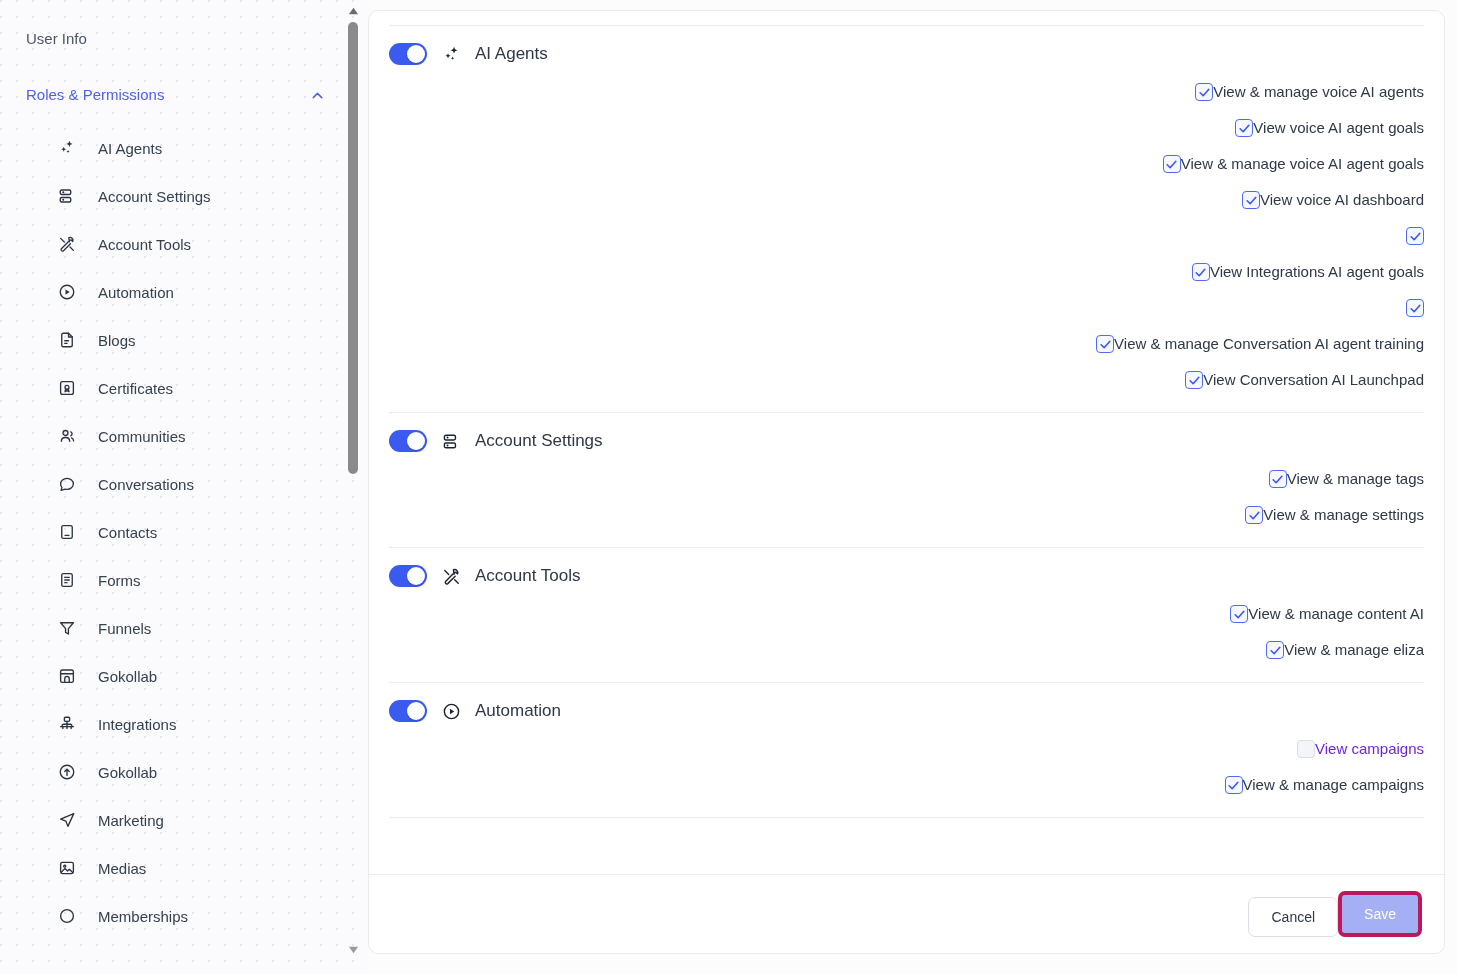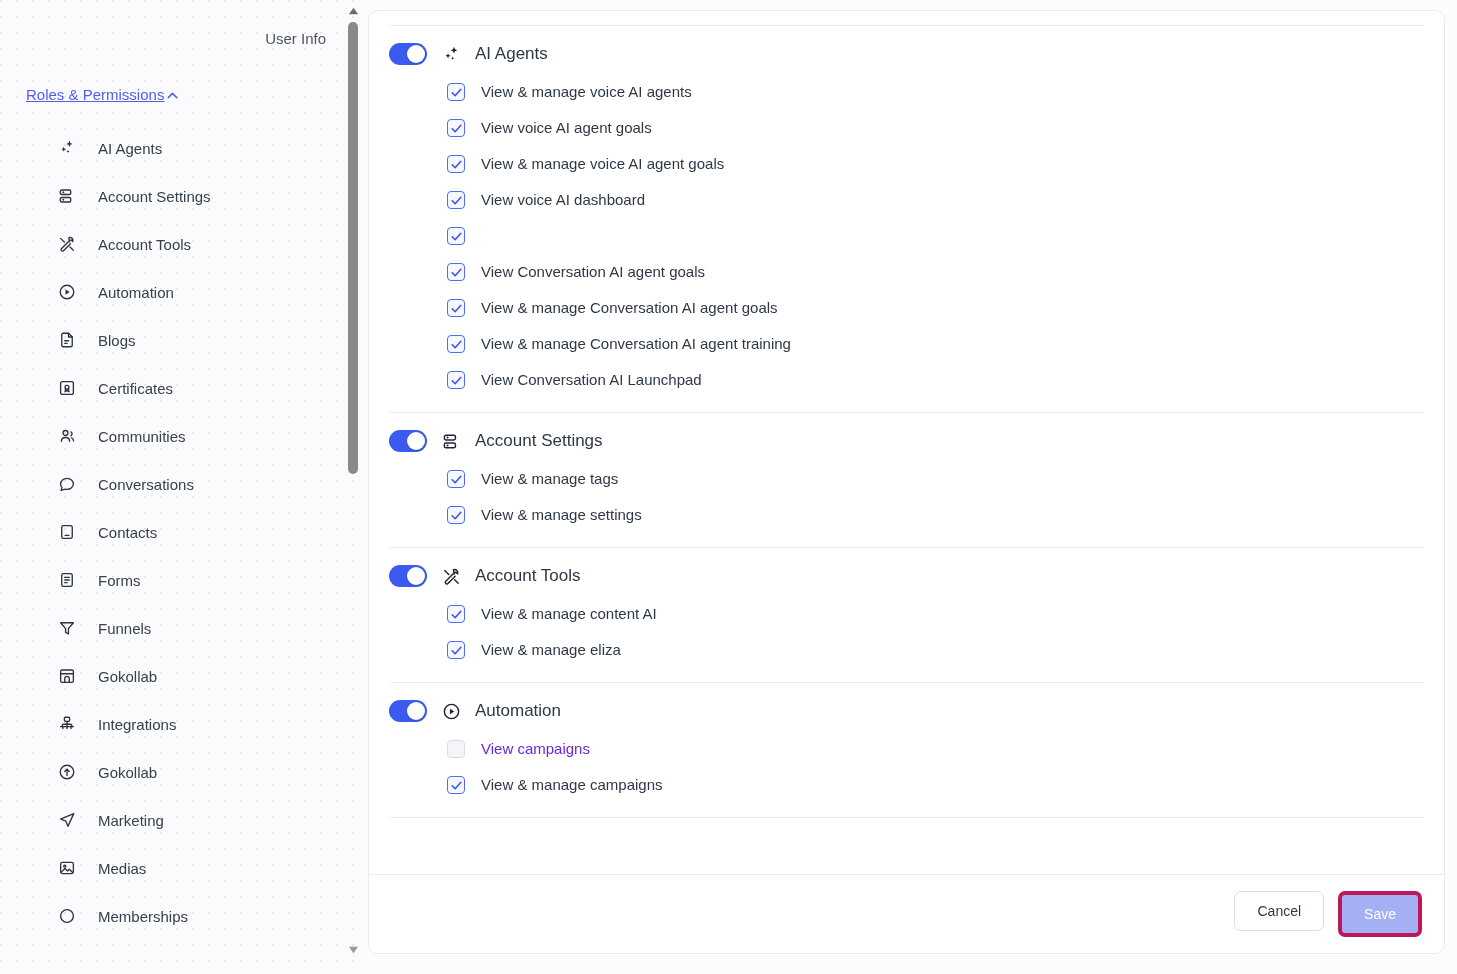--- a/index.html
+++ b/index.html
@@ -40,32 +40,31 @@
     overflow: hidden;
   }
 
   .nav-top-item {
     padding: 6px 26px;
     font-size: 15px;
     color: #4c5565;
     line-height: 22px;
     margin-bottom: 24px;
     cursor: pointer;
-    text-align: right;
   }
 
   .nav-section-head {
     display: flex;
     align-items: center;
+    justify-content: space-between;
     padding: 4px 26px 4px 26px;
     color: #4f5fe8;
     font-size: 15px;
     line-height: 22px;
     cursor: pointer;
-    text-decoration: underline;
   }
   .nav-section-head .chev { display: flex; color: #4f5fe8; }
 
   .nav-children { margin-top: 14px; }
 
   .nav-child {
     display: flex;
     align-items: center;
     gap: 22px;
     padding: 0 26px 0 58px;
@@ -167,22 +166,22 @@
     font-size: 17px;
     color: #2e3847;
     line-height: 24px;
   }
 
   .perm-list { padding: 2px 0 14px 58px; }
 
   .perm-row {
     display: flex;
     align-items: center;
-    gap: 16px;
     height: 36px;
+    justify-content: flex-end;
   }
 
   .cbx {
     position: relative;
     width: 18px; height: 18px;
     border: 1.5px solid #4f6bf0;
     border-radius: 4px;
     background: #f7f8ff;
     flex: 0 0 18px;
     cursor: pointer;
@@ -212,22 +211,21 @@
     background: linear-gradient(to bottom, rgba(255,255,255,0), #ffffff 72%);
     pointer-events: none;
   }
 
   .panel-footer {
     flex: 0 0 auto;
     border-top: 1px solid #ebecf0;
     padding: 16px 22px;
     display: flex;
     justify-content: flex-end;
-    align-items: flex-start;
-    gap: 14px;
+    align-items: flex-end;
     background: #ffffff;
   }
 
   .btn {
     font-family: "Liberation Sans", sans-serif;
     font-size: 14px;
     border-radius: 7px;
     padding: 10px 22px;
     cursor: pointer;
     line-height: 18px;
@@ -510,29 +508,28 @@
                       <polyline points="4 12.5 9.5 18 20 6"></polyline>
                     </svg>
                   </span>
                 </div>
                 <div class="perm-row">
                   <span class="cbx">
                     <svg viewBox="0 0 24 24" fill="none" stroke="currentColor" stroke-width="3" stroke-linecap="round" stroke-linejoin="round">
                       <polyline points="4 12.5 9.5 18 20 6"></polyline>
                     </svg>
                   </span>
-                  <span class="perm-label">View Conversation AI agent goals</span>
-                </div>
-                <div class="perm-row">
-                  <span class="cbx">
-                    <svg viewBox="0 0 24 24" fill="none" stroke="currentColor" stroke-width="3" stroke-linecap="round" stroke-linejoin="round">
-                      <polyline points="4 12.5 9.5 18 20 6"></polyline>
-                    </svg>
-                  </span>
-                  <span class="perm-label">View &amp; manage Conversation AI agent goals</span>
+                  <span class="perm-label">View Integrations AI agent goals</span>
+                </div>
+                <div class="perm-row">
+                  <span class="cbx">
+                    <svg viewBox="0 0 24 24" fill="none" stroke="currentColor" stroke-width="3" stroke-linecap="round" stroke-linejoin="round">
+                      <polyline points="4 12.5 9.5 18 20 6"></polyline>
+                    </svg>
+                  </span>
                 </div>
                 <div class="perm-row">
                   <span class="cbx">
                     <svg viewBox="0 0 24 24" fill="none" stroke="currentColor" stroke-width="3" stroke-linecap="round" stroke-linejoin="round">
                       <polyline points="4 12.5 9.5 18 20 6"></polyline>
                     </svg>
                   </span>
                   <span class="perm-label">View &amp; manage Conversation AI agent training</span>
                 </div>
                 <div class="perm-row">

